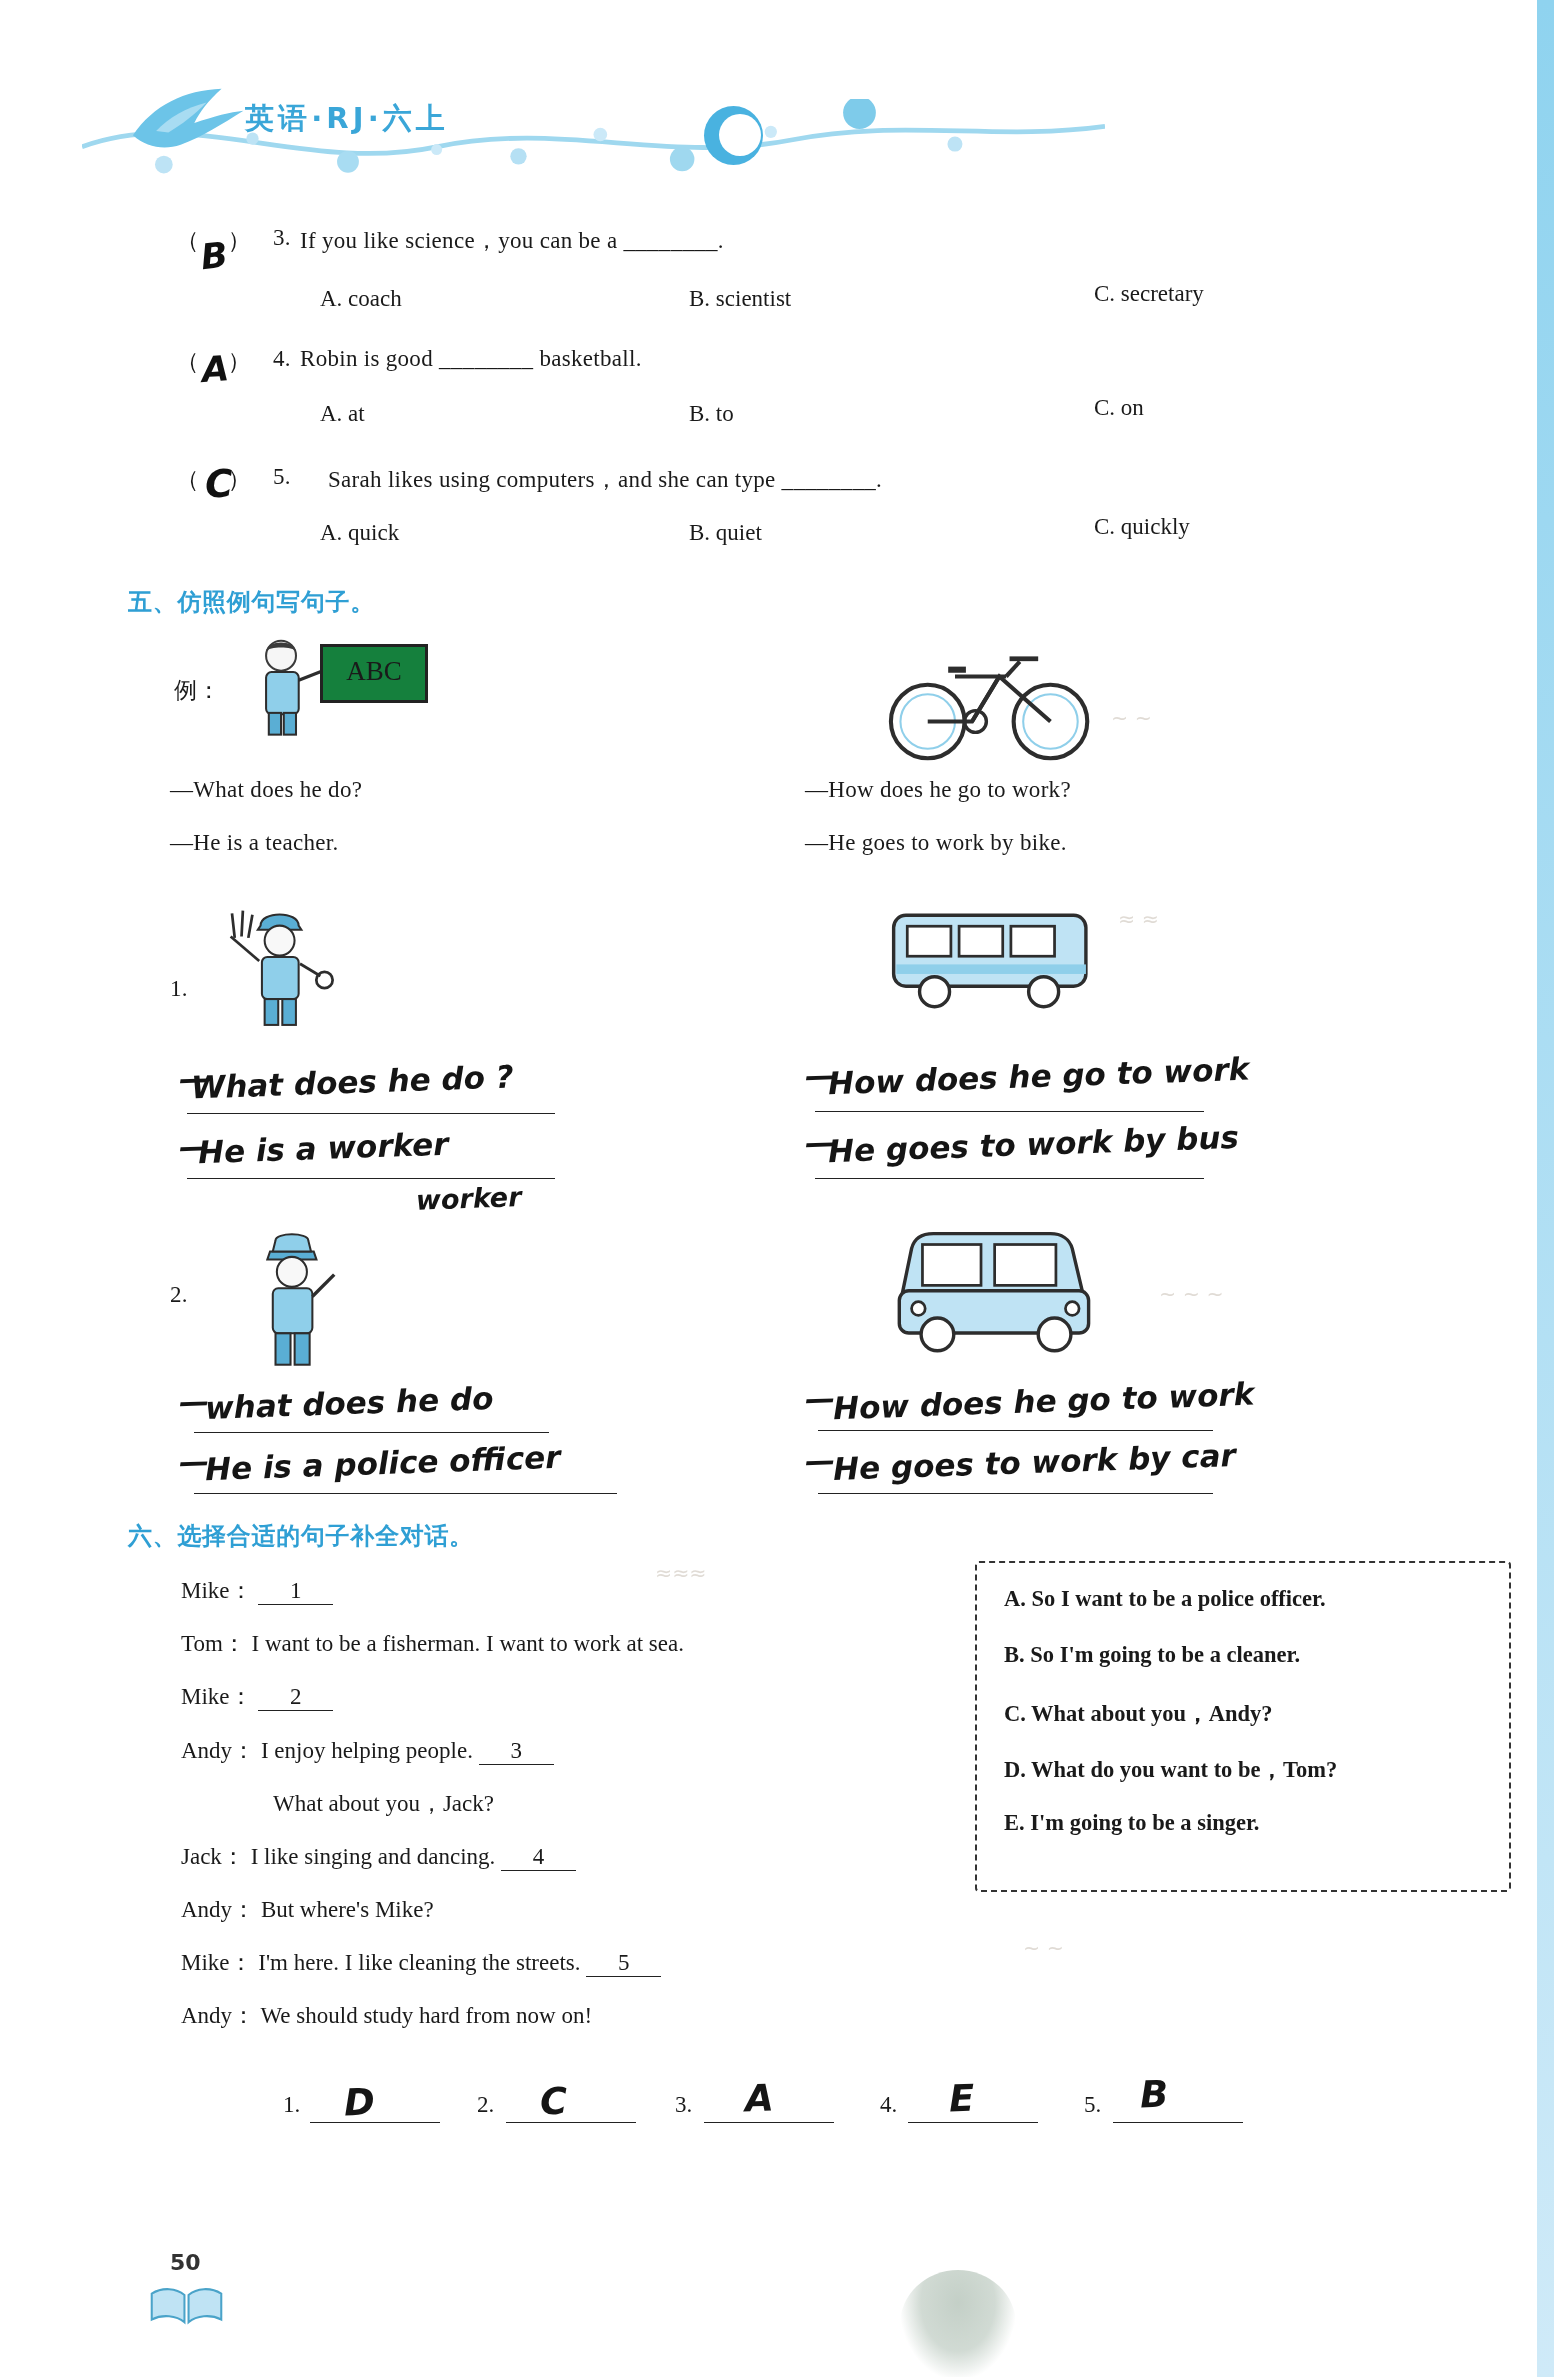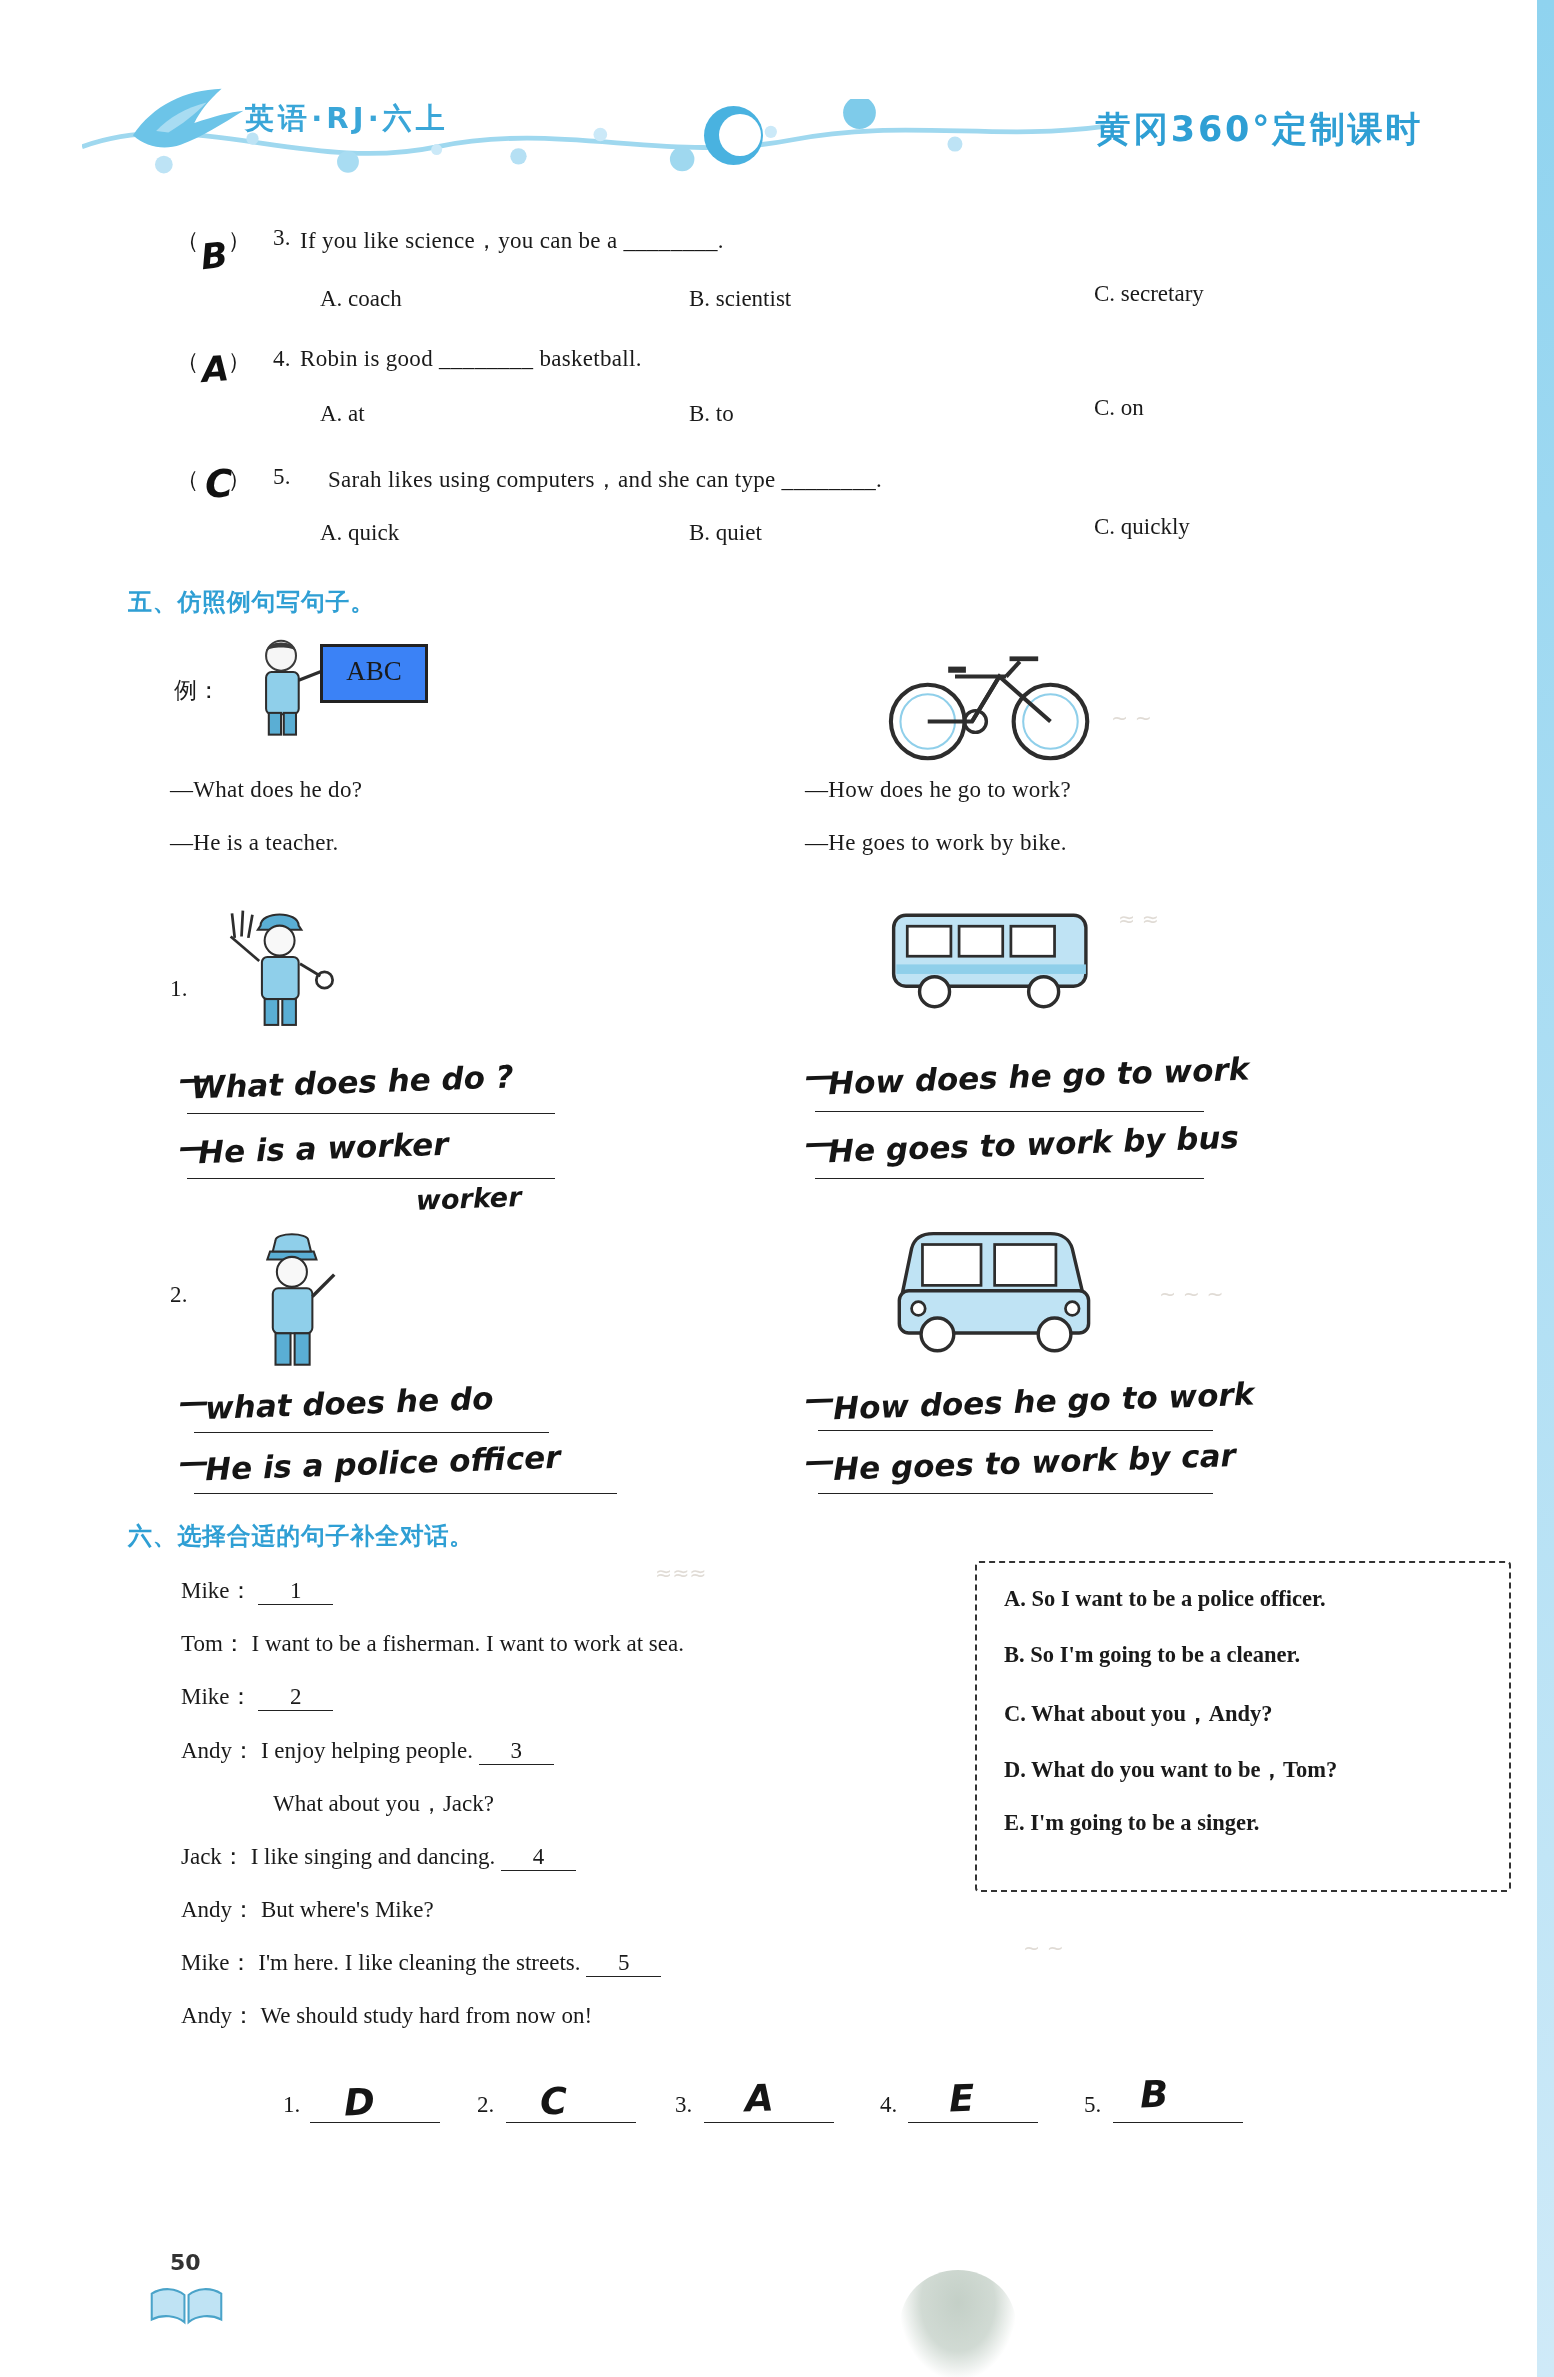--- a/index.html
+++ b/index.html
@@ -229,21 +229,20 @@
 
   <svg class="bird" viewBox="0 0 180 110">
     <path d="M10,78 C40,34 86,12 140,10 C120,28 108,44 100,60 C130,50 152,44 172,42
              C140,62 112,80 80,92 C56,100 30,96 10,78 Z" fill="#6cc4e8"></path>
     <path d="M44,72 C62,52 88,38 118,30 C100,48 82,62 62,74 Z" fill="#a8dcf2"></path>
   </svg>
 
   <div class="book-title">英语·RJ·六上</div>
 
   <div class="brand-dot"></div>
-  <div class="brand">黄冈360°定制课时</div>
 </div>
 
 <div class="edge-strip"></div>
 
 <div class="paren" style="left:176px; top:225px;">（&nbsp;&nbsp;&nbsp;&nbsp;&nbsp;）</div>
 <div class="handw" style="left:201px; top:236px; font-size:35px; transform:rotate(-6deg);">B</div>
 <div class="line" style="left:273px; top:225px;">3.</div>
 <div class="line" style="left:300px; top:225px;">If you like science，you can be a ________.</div>
 <div class="opt" style="left:320px; top:286px;">A. coach</div>
 <div class="opt" style="left:689px; top:286px;">B. scientist</div>
@@ -270,21 +269,21 @@
 <div class="line" style="left:174px; top:675px;">例：</div>
 
 <svg style="position:absolute; left:228px; top:634px;" width="136" height="102" viewBox="0 0 200 150">
   <circle cx="78" cy="32" r="22" fill="#f6f6f6" stroke="#3b3b3b" stroke-width="3"></circle>
   <path d="M56,26 C58,8 98,8 100,26 C96,18 60,18 56,26 Z" fill="#3b3b3b"></path>
   <rect x="56" y="56" width="48" height="62" rx="8" fill="#8fcfea" stroke="#2d2d2d" stroke-width="3"></rect>
   <path d="M104,68 L150,50" stroke="#2d2d2d" stroke-width="5" fill="none"></path>
   <rect x="60" y="116" width="18" height="32" fill="#5aaed4" stroke="#2d2d2d" stroke-width="3"></rect>
   <rect x="82" y="116" width="18" height="32" fill="#5aaed4" stroke="#2d2d2d" stroke-width="3"></rect>
 </svg>
-<div style="position:absolute; left:320px; top:644px; width:102px; height:53px; border:3.4px solid #222; background:#3b82f6;">
+<div style="position:absolute; left:320px; top:644px; width:102px; height:53px; border:3.4px solid #222; background:#15803d;">
   <div style="font-family:'Liberation Serif',serif; font-size:27px; text-align:center; line-height:48px;">ABC</div>
 </div>
 
 <svg style="position:absolute; left:880px; top:634px;" width="225" height="130" viewBox="0 0 330 190">
   <circle cx="70" cy="128" r="54" fill="none" stroke="#2d2d2d" stroke-width="6"></circle>
   <circle cx="250" cy="128" r="54" fill="none" stroke="#2d2d2d" stroke-width="6"></circle>
   <circle cx="70" cy="128" r="40" fill="none" stroke="#8fcfea" stroke-width="3"></circle>
   <circle cx="250" cy="128" r="40" fill="none" stroke="#8fcfea" stroke-width="3"></circle>
   <path d="M70,128 L135,128 L175,62 L250,128" stroke="#2d2d2d" stroke-width="6" fill="none"></path>
   <path d="M135,128 L175,62" stroke="#2d2d2d" stroke-width="6" fill="none"></path>

